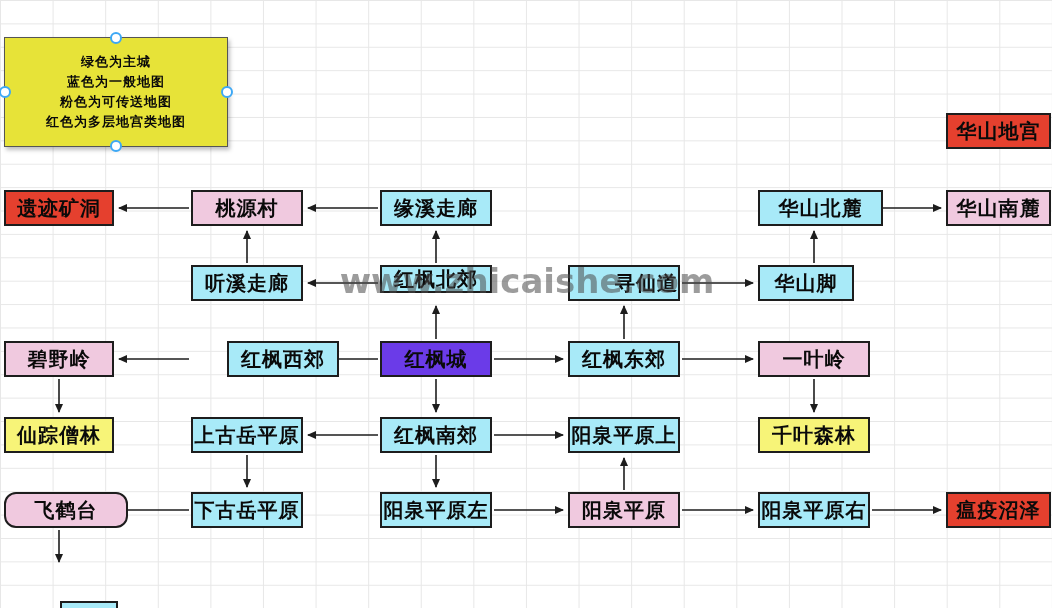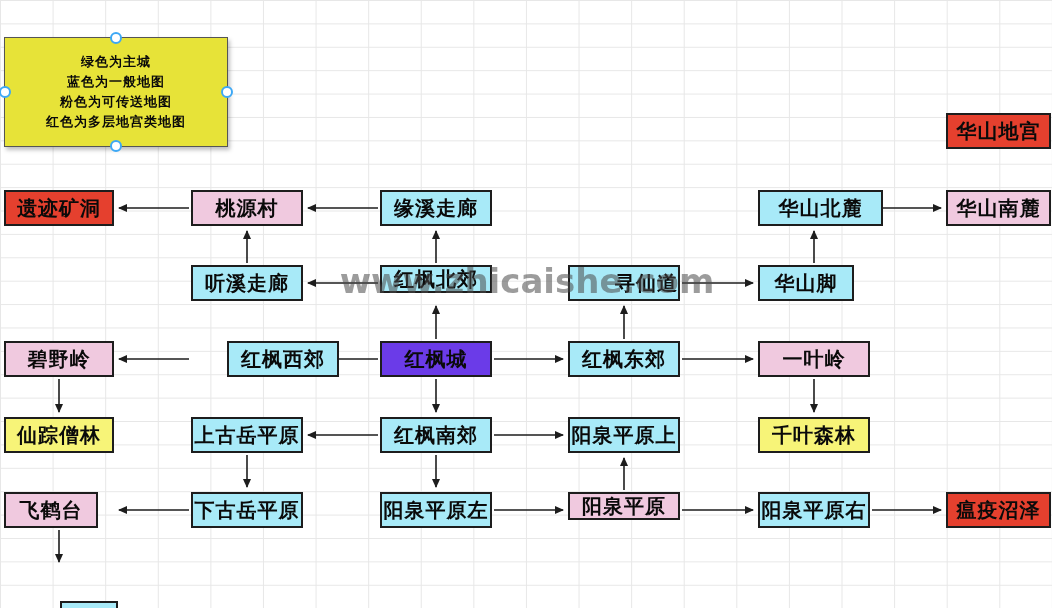--- a/index.html
+++ b/index.html
@@ -151,30 +151,30 @@
       </div>
       <div class="node" style="left: 380px; top: 417px; width: 112px; height: 36px; background: rgb(168, 234, 248);">
         <span>红枫南郊</span>
       </div>
       <div class="node" style="left: 568px; top: 417px; width: 112px; height: 36px; background: rgb(168, 234, 248);">
         <span>阳泉平原上</span>
       </div>
       <div class="node" style="left: 758px; top: 417px; width: 112px; height: 36px; background: rgb(247, 244, 120); font-family: Liberation Serif, serif;">
         <span>千叶森林</span>
       </div>
-      <div class="node" style="left: 4px; top: 492px; width: 94px; height: 36px; background: rgb(240, 201, 223);">
+      <div class="node" style="left: 4px; top: 492px; width: 124px; height: 36px; background: rgb(240, 201, 223); border-radius: 12px;">
         <span>飞鹤台</span>
       </div>
       <div class="node" style="left: 191px; top: 492px; width: 112px; height: 36px; background: rgb(168, 234, 248);">
         <span>下古岳平原</span>
       </div>
       <div class="node" style="left: 380px; top: 492px; width: 112px; height: 36px; background: rgb(168, 234, 248);">
         <span>阳泉平原左</span>
       </div>
-      <div class="node" style="left: 568px; top: 492px; width: 112px; height: 28px; background: rgb(240, 201, 223);">
+      <div class="node" style="left: 568px; top: 492px; width: 112px; height: 36px; background: rgb(240, 201, 223);">
         <span>阳泉平原</span>
       </div>
       <div class="node" style="left: 758px; top: 492px; width: 112px; height: 36px; background: rgb(168, 234, 248); text-align: center;">
         <span>阳泉平原右</span>
       </div>
       <div class="node" style="left: 946px; top: 492px; width: 105px; height: 36px; background: rgb(229, 64, 46);">
         <span>瘟疫沼泽</span>
       </div>
       <div class="node" style="left: 4px; top: 567px; width: 110px; height: 36px; background: rgb(229, 64, 46); margin-top: 46px;">
         <span>黄鹤遗址</span>

